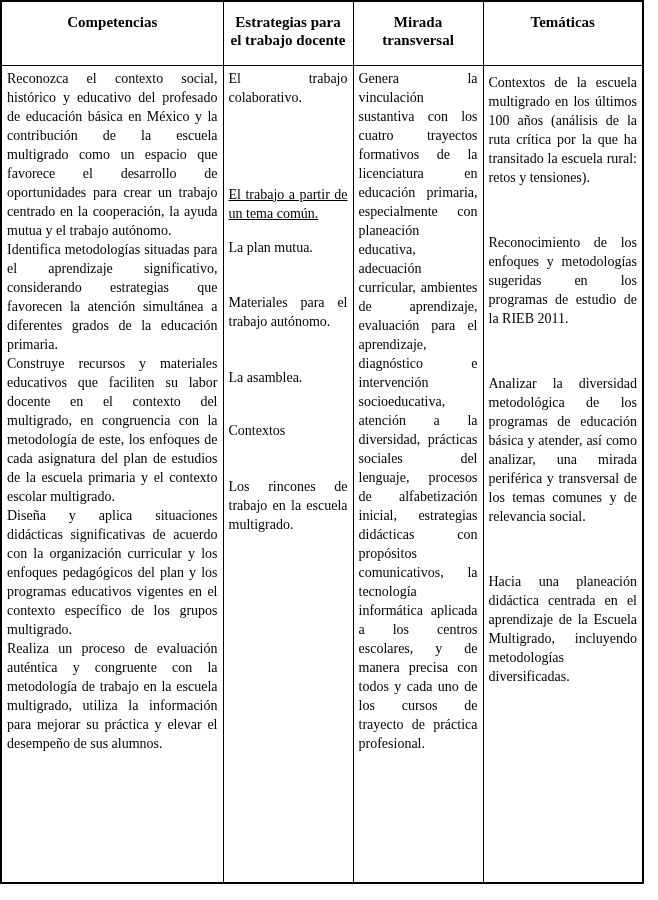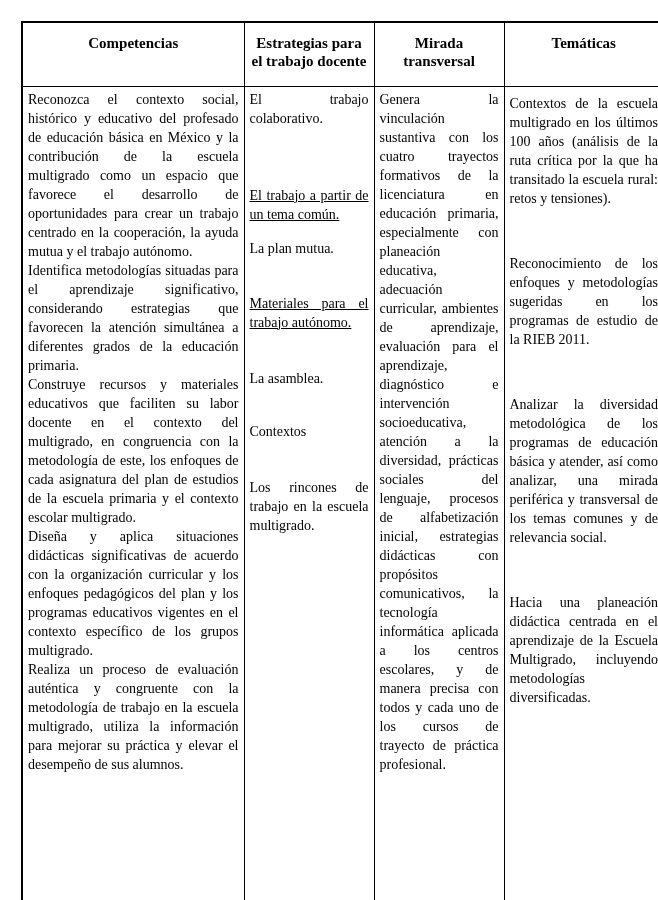--- a/index.html
+++ b/index.html
@@ -6,21 +6,21 @@
   html, body {
     width: 658px;
     height: 900px;
     background: #ffffff;
     color: #000000;
     font-family: "Liberation Serif", "DejaVu Serif", serif;
   }
   .page {
     width: 658px;
     height: 900px;
-    padding: 21px;
+    padding: 0;
   }
   table.doc-table {
     border-collapse: collapse;
     table-layout: fixed;
     width: 642px;
     height: 884px;
     border: 2px solid #000000;
     background: #ffffff;
   }
   th, td {
@@ -41,24 +41,24 @@
     vertical-align: top;
     font-size: 14px;
     line-height: 19px;
     padding: 3px 5px 3px 5px;
   }
   td p {
     text-align: justify;
     margin: 0;
   }
   
-  td.estrategias p:nth-child(1) { margin-bottom: 58px; }
+  td.estrategias p:nth-child(1) { margin-bottom: 78px; }
   td.estrategias p:nth-child(2) { margin-bottom: 15px; text-decoration: underline; }
   td.estrategias p:nth-child(3) { margin-bottom: 36px; }
-  td.estrategias p:nth-child(4) { margin-bottom: 37px; text-decoration: underline; }
+  td.estrategias p:nth-child(4) { margin-bottom: 37px; }
   td.estrategias p:nth-child(5) { margin-bottom: 34px; }
   td.estrategias p:nth-child(6) { margin-bottom: 37px; }
   
   td.tematicas p { margin-bottom: 19px; margin-top: 46px; }
   td.tematicas p:first-child { margin-top: 4px; }
 </style>
 </head>
 <body>
 
 <div class="page">

